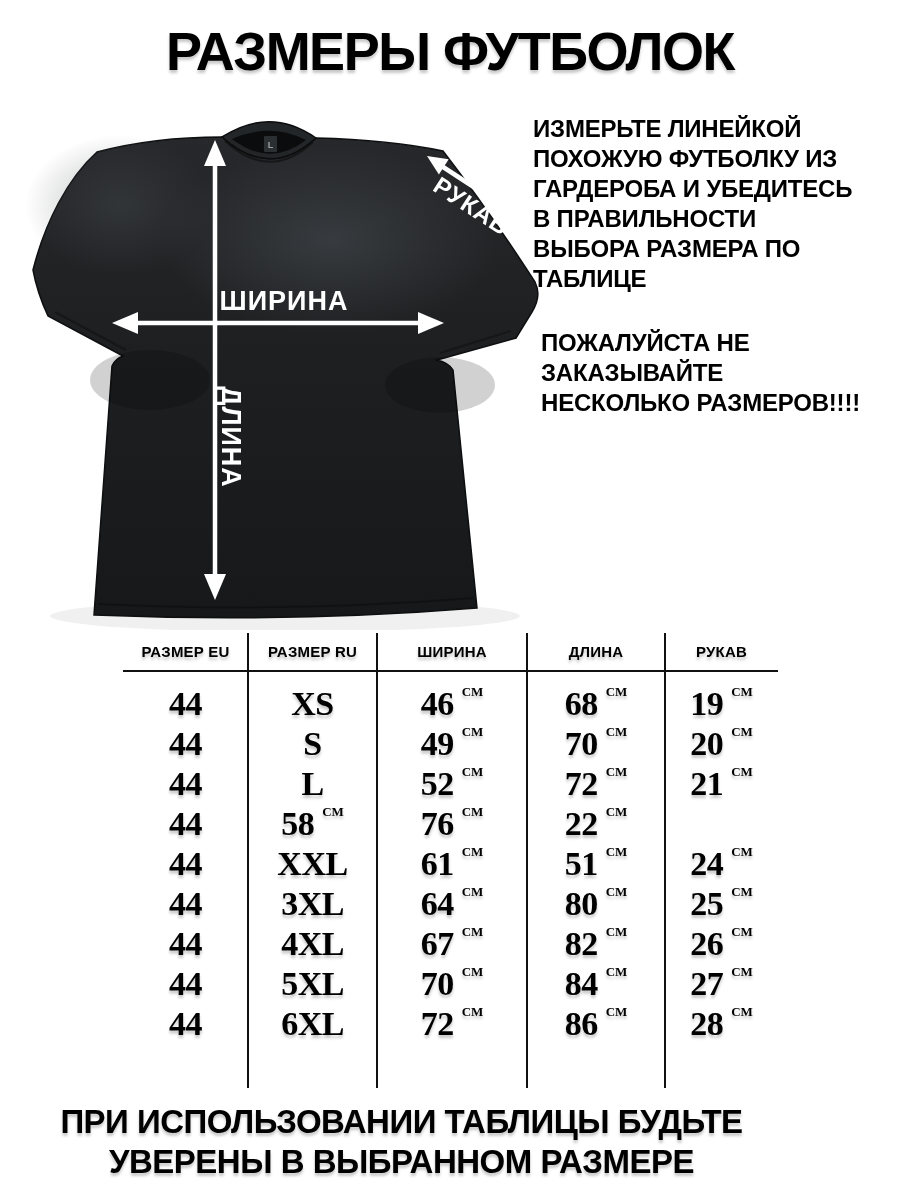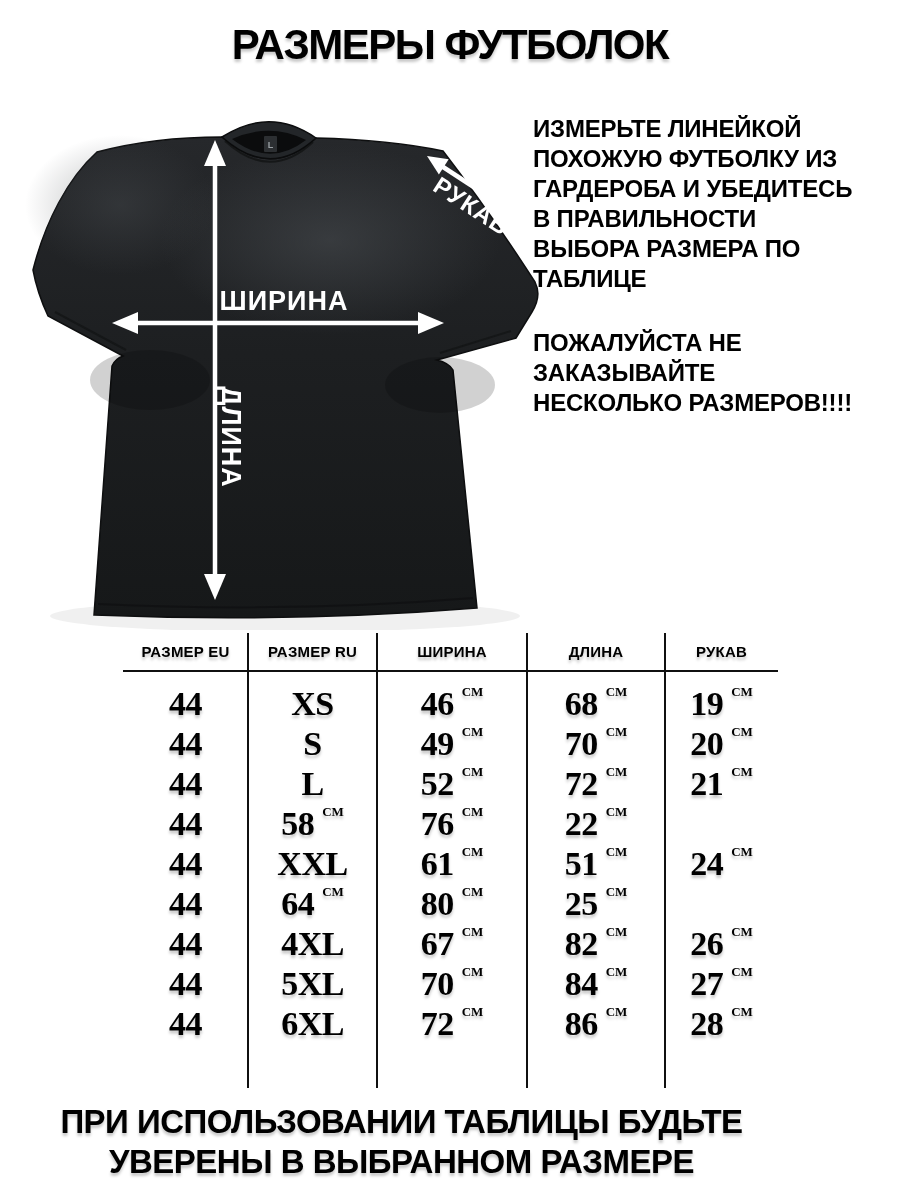--- a/index.html
+++ b/index.html
@@ -3,26 +3,26 @@
 <meta charset="utf-8">
 <style>
   html,body{margin:0;padding:0;background:#ffffff;}
   .page{
     position:relative;width:900px;height:1200px;background:#ffffff;overflow:hidden;
     font-family:"Liberation Sans","DejaVu Sans",sans-serif;color:#000;
   }
   .shadowed{text-shadow:0 3px 3px rgba(0,0,0,0.22);}
   .page-title{
     position:absolute;top:22px;left:0;width:900px;text-align:center;
-    font-size:42px;font-weight:800;letter-spacing:-1.5px;line-height:1.1;white-space:nowrap;
+    font-size:54px;font-weight:800;letter-spacing:-1.5px;line-height:1.1;white-space:nowrap;
   }
   .diagram-wrap{position:absolute;left:0;top:110px;width:540px;height:520px;}
   .info-col{position:absolute;left:533px;width:360px;white-space:pre-line;font-weight:700;}
   .info-measure{top:114px;font-size:24px;line-height:30px;letter-spacing:-0.2px;}
-  .info-warning{top:328px;font-size:24px;line-height:30px;letter-spacing:-0.2px;}
+  .info-warning{top:328px;font-size:24px;line-height:30px;letter-spacing:-0.2px;margin-left:8px;}
   .info-note{top:460px;font-size:17.5px;line-height:24px;}
   
   .size-table{position:absolute;left:123px;top:633px;width:655px;height:455px;}
   .thead{display:grid;grid-template-columns:125px 129px 150px 138px 113px;height:36px;}
   .th{display:flex;align-items:center;justify-content:center;font-size:15px;font-weight:700;letter-spacing:0.2px;}
   .header-rule{position:absolute;left:0;top:37px;width:655px;height:2px;background:#101010;}
   .col-line{position:absolute;top:0;width:2px;height:455px;background:#101010;}
   .cl-1{left:124px;}.cl-2{left:253px;}.cl-3{left:403px;}.cl-4{left:541px;}
   .tbody{position:absolute;left:0;top:52px;width:655px;}
   .tr{display:grid;grid-template-columns:125px 129px 150px 138px 113px;height:40px;}
@@ -231,20 +231,23 @@
             <span class="num">24</span>
             <span class="unit">СМ</span>
           </div>
     </div>
 
     <div class="tr">
       <div class="td shadowed">
             <span class="num">44</span>
           </div>
       <div class="td shadowed">
+            <span class="num">3XL</span>
+          </div>
+      <div class="td shadowed">
             <span class="num">64</span>
             <span class="unit">СМ</span>
           </div>
       <div class="td shadowed">
             <span class="num">80</span>
             <span class="unit">СМ</span>
           </div>
       <div class="td shadowed">
             <span class="num">25</span>
             <span class="unit">СМ</span>

